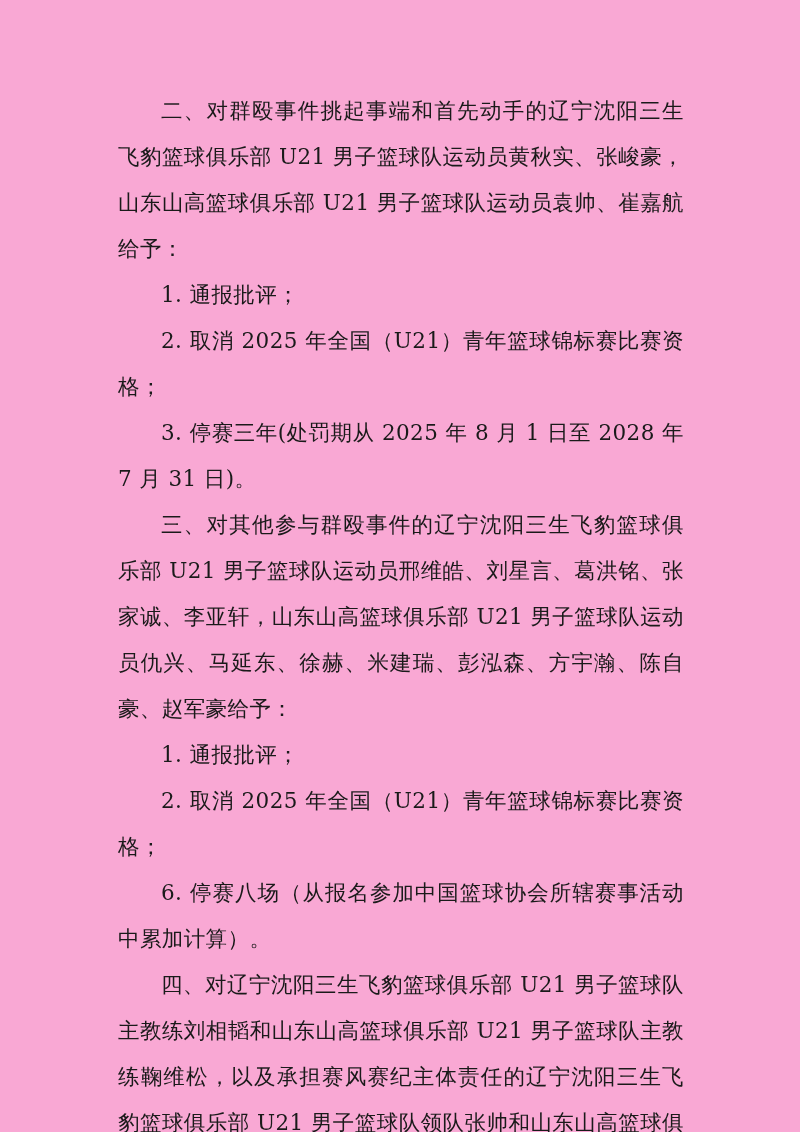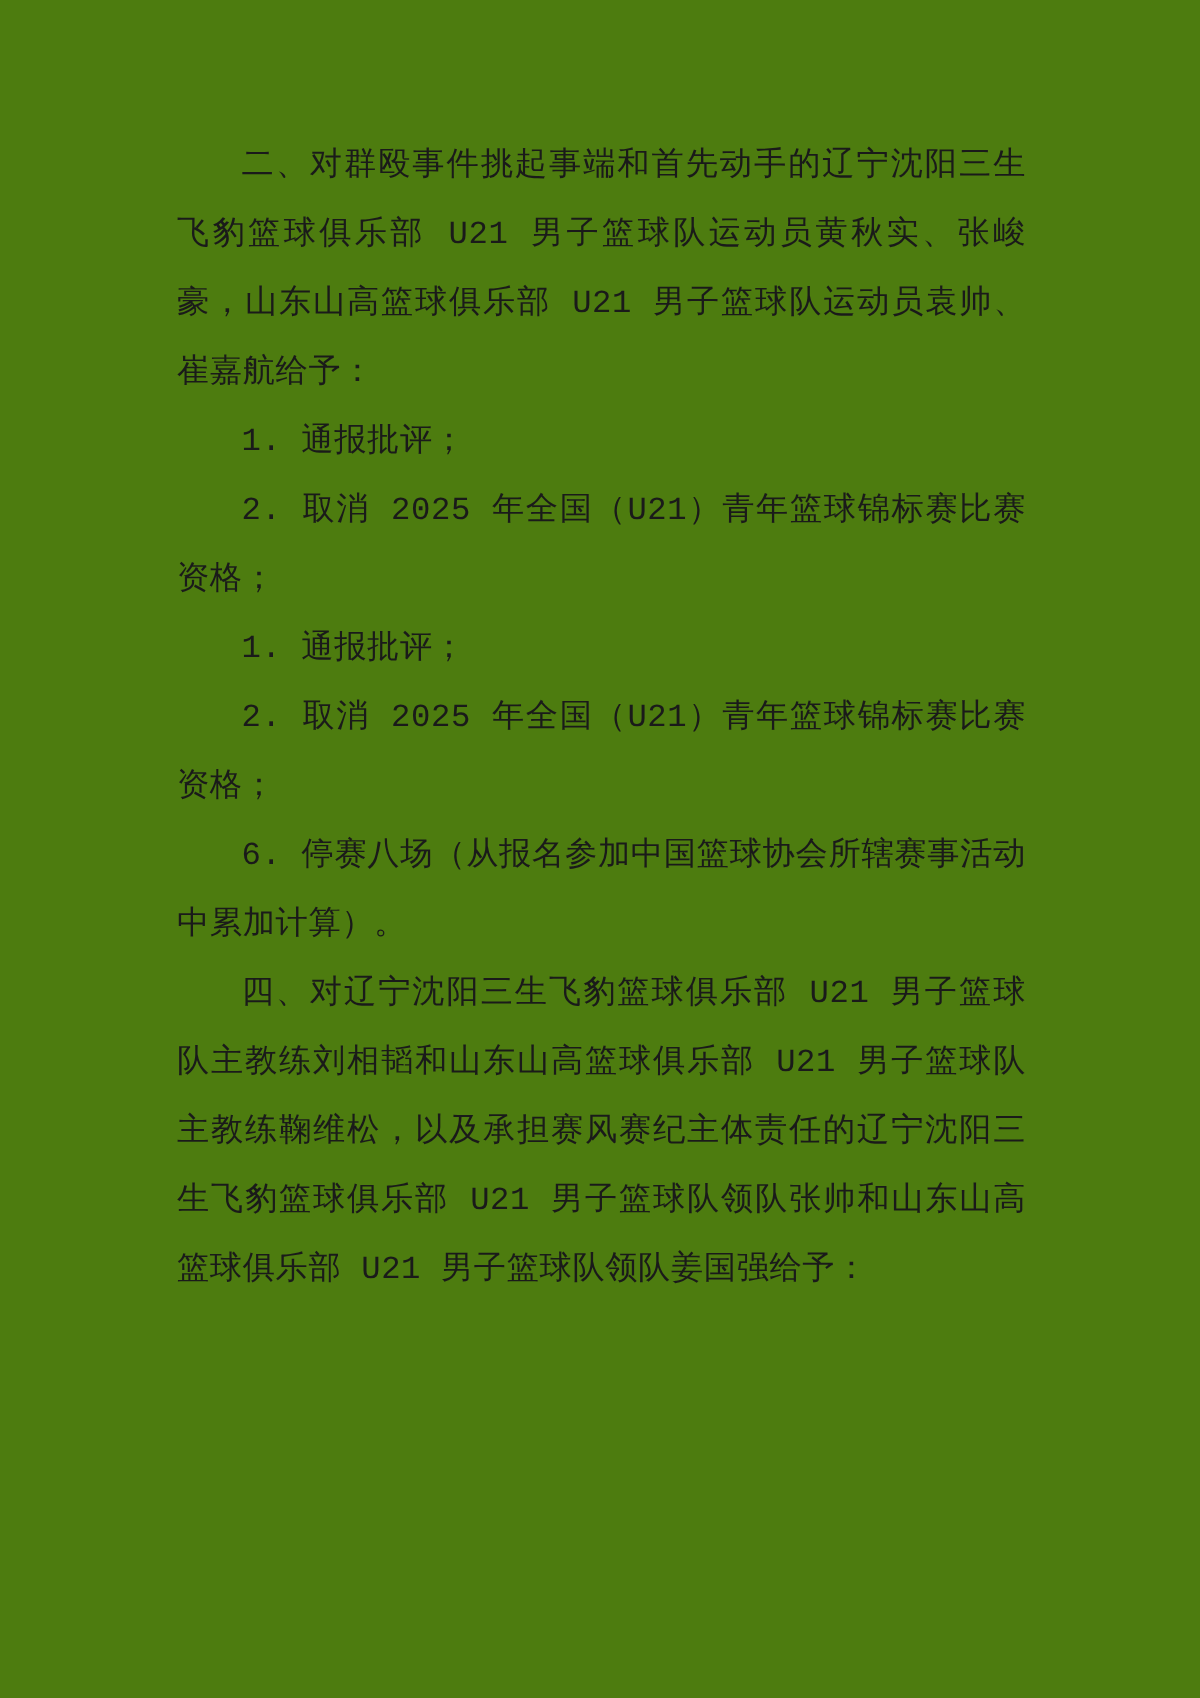--- a/index.html
+++ b/index.html
@@ -10,23 +10,22 @@
   body {
     width: 800px;
     height: 1132px;
     font-family: "DejaVu Serif", "Liberation Serif", serif;
     color: #1a1a1a;
   }
   .page {
     position: relative;
     width: 800px;
     height: 1132px;
-    background: #4d7c0f;
+    background: #f9a8d4;
     overflow: hidden;
-    font-family: Liberation Mono, monospace;
   }
   .content {
     position: absolute;
     left: 118px;
     top: 88px;
     width: 566px;
   }
   .para {
     font-size: 21.5px;
     line-height: 46px;
@@ -48,21 +47,23 @@
 
 <div class="page">
   <div class="content">
 
     <p class="para indent">二、对群殴事件挑起事端和首先动手的辽宁沈阳三生飞豹篮球俱乐部 U21 男子篮球队运动员黄秋实、张峻豪，山东山高篮球俱乐部 U21 男子篮球队运动员袁帅、崔嘉航给予：</p>
 
     <p class="para item">1. 通报批评；</p>
 
     <p class="para item">2. 取消 2025 年全国（U21）青年篮球锦标赛比赛资格；</p>
 
+    <p class="para item">3. 停赛三年(处罚期从 2025 年 8 月 1 日至 2028 年 7 月 31 日)。</p>
 
+    <p class="para indent">三、对其他参与群殴事件的辽宁沈阳三生飞豹篮球俱乐部 U21 男子篮球队运动员邢维皓、刘星言、葛洪铭、张家诚、李亚轩，山东山高篮球俱乐部 U21 男子篮球队运动员仇兴、马延东、徐赫、米建瑞、彭泓森、方宇瀚、陈自豪、赵军豪给予：</p>
 
     <p class="para item">1. 通报批评；</p>
 
     <p class="para item">2. 取消 2025 年全国（U21）青年篮球锦标赛比赛资格；</p>
 
     <p class="para item">6. 停赛八场（从报名参加中国篮球协会所辖赛事活动中累加计算）。</p>
 
     <p class="para indent">四、对辽宁沈阳三生飞豹篮球俱乐部 U21 男子篮球队主教练刘相韬和山东山高篮球俱乐部 U21 男子篮球队主教练鞠维松，以及承担赛风赛纪主体责任的辽宁沈阳三生飞豹篮球俱乐部 U21 男子篮球队领队张帅和山东山高篮球俱乐部 U21 男子篮球队领队姜国强给予：</p>
 
   </div>

